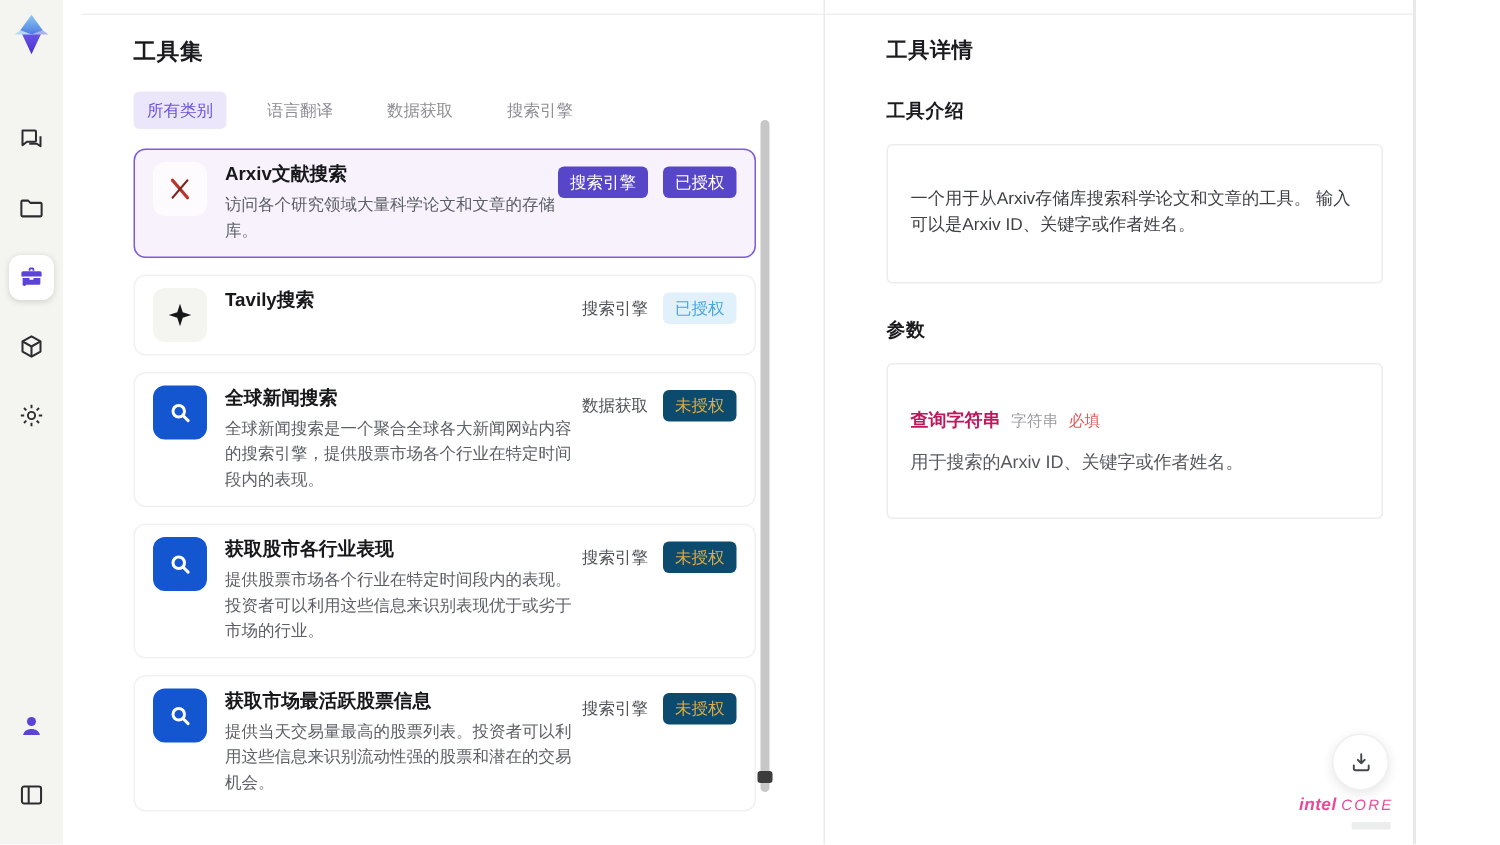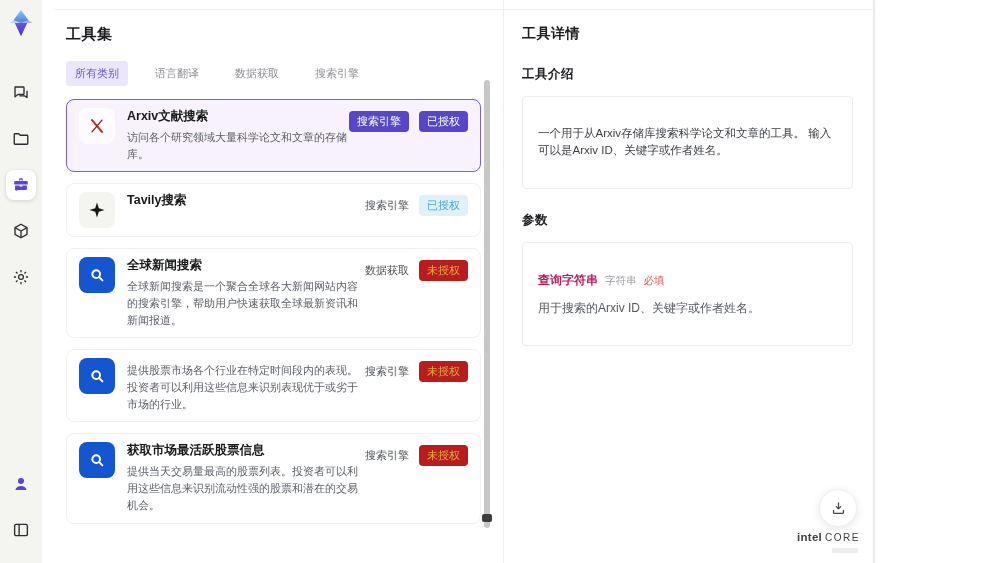--- a/index.html
+++ b/index.html
@@ -1,21 +1,21 @@
 <!DOCTYPE html>
 <html><head>
 <meta charset="utf-8">
 <style>
   * { box-sizing: border-box; margin: 0; padding: 0; }
   html,body { width:1000px; height:563px; overflow:hidden; }
   body {
     font-family:"Liberation Sans","DejaVu Sans",sans-serif;
     background:#fff; color:#1b1c1f;
   }
-  .app { display:flex; width:875px; height:563px; border-right:2px solid #e9e9e7; position:relative; }
+  .app { display:flex; width:944px; height:563px; border-right:2px solid #e9e9e7; position:relative;gap:23px; }
   .top-hairline { position:absolute; top:9px; left:54px; right:0; height:1px; background:#f0f0ee; }
 
   
   .sidebar { width:42px; background:#f4f4f1; flex-shrink:0; display:flex; flex-direction:column; align-items:center; padding:8px 0 10px; }
   .logo { width:30px; height:30px; margin-bottom:32px; }
   .nav-icon { width:30px; height:30px; border-radius:8px; display:flex; align-items:center; justify-content:center; margin:8px 0; color:#2c2d30; cursor:pointer; }
   .nav-icon svg { width:18px; height:18px; }
   .nav-icon.active { background:#fff; color:#5b43d8; box-shadow:0 1px 4px rgba(0,0,0,.14); }
   .sidebar-spacer { flex:1; }
   .nav-icon.profile { color:#5b43d8; }
@@ -34,42 +34,42 @@
   .tool-icon.white { background:#fdfbfd; }
   .tool-icon.light { background:#f4f4f1; }
   .tool-icon.blue  { background:#1356d0; }
   .tool-body { flex:1; min-width:0; }
   .tool-name { font-size:12.5px; font-weight:bold; color:#17181a; }
   .tool-desc { font-size:11px; line-height:1.55; color:#5c6066; margin-top:4px; max-width:240px; }
   .tool-meta { display:flex; align-items:center; gap:10px; flex-shrink:0; margin-top:3px; }
   .badge { font-size:11px; padding:3px 8px; border-radius:4px; white-space:nowrap; }
   .badge.solid  { background:#5846c8; color:#fff; }
   .badge.blue   { background:#e1f1fb; color:#4aa6de; }
-  .badge.yellow { background:#b91c1c; color:#dcab45; }
+  .badge.yellow { background:#0c4a6e; color:#dcab45; }
   .cat-label { font-size:11px; color:#4e5257; white-space:nowrap; }
 
   .scroll-thumb { position:absolute; left:442px; top:80px; width:6px; height:448px; border-radius:3px; background:#c7c7c7; }
   .scroll-end { position:absolute; left:440px; top:514px; width:10px; height:8px; background:#3c3c3c; border-radius:2px; }
 
   .divider { width:1px; background:#ececec; flex-shrink:0; }
 
   
   .detail { flex:1; padding:16px 20px 0 18px; position:relative; }
   .detail-title { font-size:14px; font-weight:bold; margin-top:9px; letter-spacing:.5px; }
   .section-heading { font-size:12.5px; font-weight:bold; margin-top:23px; letter-spacing:.5px; }
   .info-box { border:1px solid #ececec; border-radius:4px; background:#fff; padding:28px 15px; margin-top:13px; font-size:11.5px; color:#3c3f44; line-height:1.5; }
   .param-row { display:flex; align-items:baseline; }
   .param-name { font-size:12px; font-weight:bold; color:#be185d; }
   .param-type { font-size:10.5px; color:#9a9ba0; margin-left:7px; }
   .param-required { font-size:10.5px; color:#e25a5a; margin-left:7px; }
   .param-desc { font-size:12px; color:#55585e; margin-top:10px; }
 
   .fab { position:absolute; right:16px; bottom:36px; width:38px; height:38px; border-radius:50%; background:#fff; border:1px solid #f0f0f0; box-shadow:0 2px 8px rgba(0,0,0,.10); display:flex; align-items:center; justify-content:center; color:#43464b; cursor:pointer; }
   .fab svg { width:17px; height:17px; }
-  .intel-mark { position:absolute; right:13px; bottom:10px; text-align:left; color:#404040; line-height:1.1; }
+  .intel-mark { position:absolute; right:13px; bottom:10px; text-align:left; color:#ec4899; line-height:1.1;font-style:italic; }
   .intel-brand { font-size:11.5px; font-weight:bold; letter-spacing:.3px; }
   .intel-product { font-size:10px; letter-spacing:1.5px; text-transform:uppercase; margin-left:3px; font-weight:normal; }
   .intel-sub { width:26px; height:5px; background:#eceded; border-radius:1px; margin:3px 2px 0 auto; }
 </style>
 </head>
 <body>
 
 <div class="app">
   <div class="top-hairline"></div>
 
@@ -184,36 +184,37 @@
 
       <div class="tool-card">
         <div class="tool-icon blue">
           <svg viewBox="0 0 24 24" width="20" height="20" fill="none" stroke="#fff" stroke-width="2.4" stroke-linecap="round">
             <circle cx="11" cy="11" r="4.6"></circle>
             <path d="M14.6 14.6L18.5 18.5"></path>
           </svg>
         </div>
         <div class="tool-body">
           <div class="tool-name">全球新闻搜索</div>
-          <div class="tool-desc">全球新闻搜索是一个聚合全球各大新闻网站内容的搜索引擎，帮助用户快速获取全球最新资讯和新闻报道。</div>
+          <div class="tool-desc">全球新闻搜索是一个聚合全球各大新闻网站内容的搜索引擎，提供股票市场各个行业在特定时间段内的表现。</div>
         </div>
         <div class="tool-meta">
           <span class="cat-label">数据获取</span>
           <span class="badge yellow">未授权</span>
         </div>
       </div>
 
       <div class="tool-card">
         <div class="tool-icon blue">
           <svg viewBox="0 0 24 24" width="20" height="20" fill="none" stroke="#fff" stroke-width="2.4" stroke-linecap="round">
             <circle cx="11" cy="11" r="4.6"></circle>
             <path d="M14.6 14.6L18.5 18.5"></path>
           </svg>
         </div>
         <div class="tool-body">
+          <div class="tool-name">获取股市各行业表现</div>
           <div class="tool-desc">提供股票市场各个行业在特定时间段内的表现。投资者可以利用这些信息来识别表现优于或劣于市场的行业。</div>
         </div>
         <div class="tool-meta">
           <span class="cat-label">搜索引擎</span>
           <span class="badge yellow">未授权</span>
         </div>
       </div>
 
       <div class="tool-card">
         <div class="tool-icon blue">

